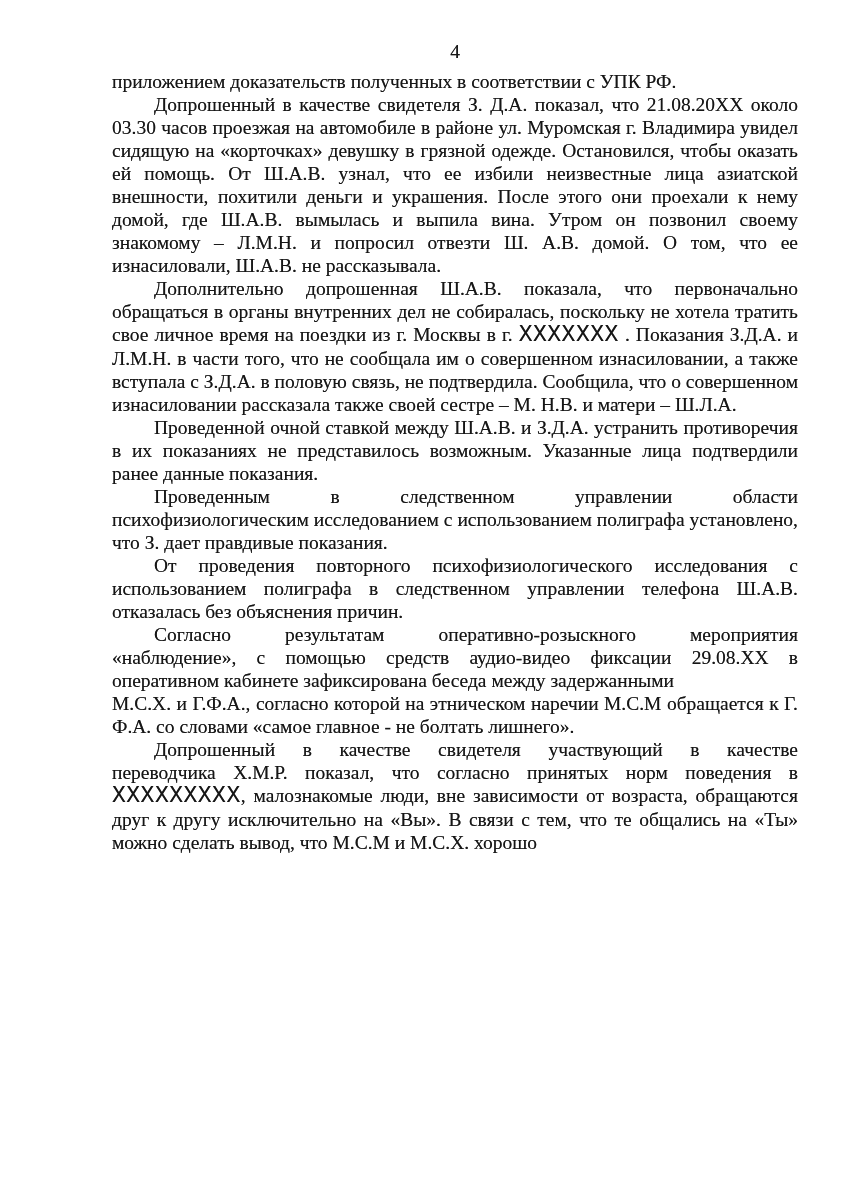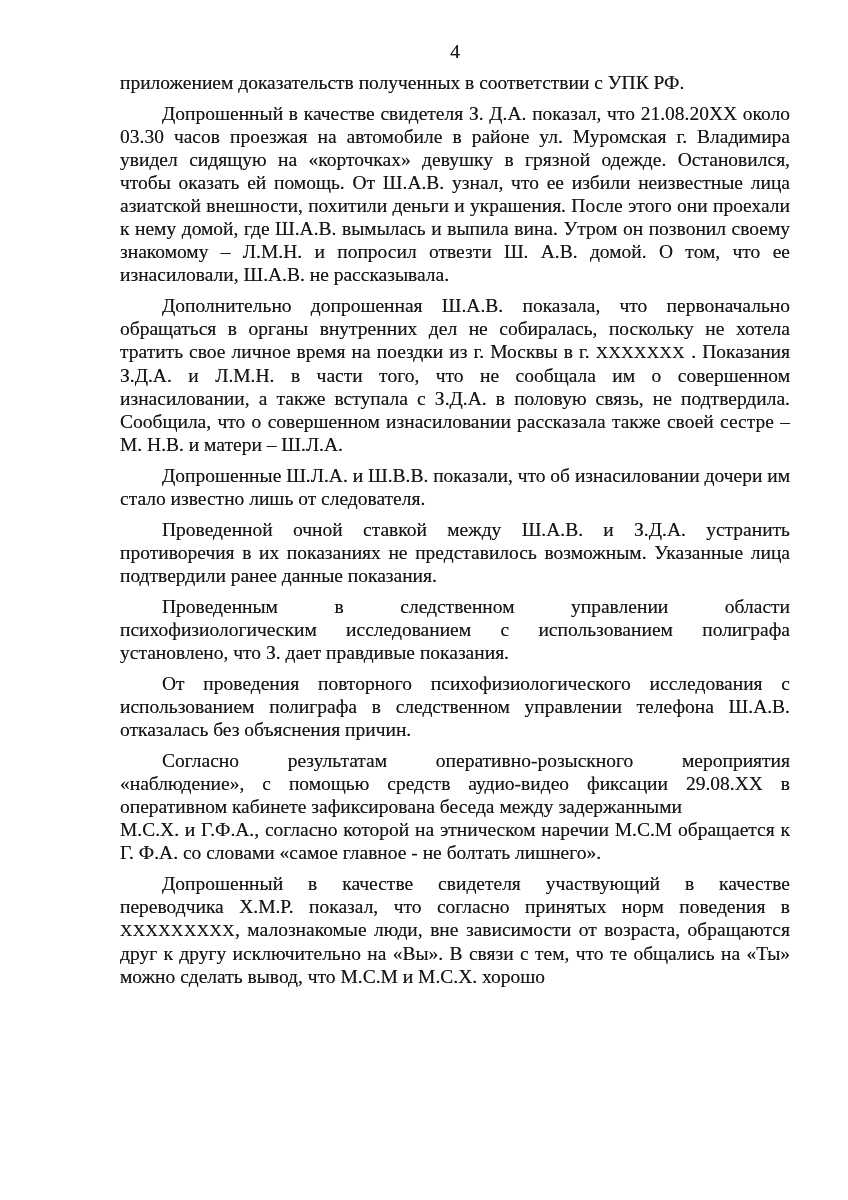--- a/index.html
+++ b/index.html
@@ -23,53 +23,53 @@
     font-size: 19.5px;
     line-height: 23px;
     color: #161616;
     text-align: justify;
     
     text-shadow: 0 0 0.5px rgba(0,0,0,0.55);
     hyphens: none;
     -webkit-hyphens: none;
   }
   p.para {
-    margin: 8px;
+    margin: 0;
     text-indent: 42px;
     white-space: pre-line; 
   }
   p.para.no-indent {
     text-indent: 0;
   }
   
   p.para.spread::first-line {
     word-spacing: 15px;
   }
   p.pagenum {
     text-align: center;
     text-indent: 0;
     margin: 0 0 7px 0;
   }
   .redacted {
-    font-size: 17px;
+    font-size: 23px;
     line-height: 23px;
     letter-spacing: 0.5px;
+    font-family: Liberation Mono, monospace;
   }
 </style>
 </head>
 <body>
 
 <div class="sheet">
   <div class="textblock">
     <p class="para pagenum">4</p>
     <div>
         <p class="para no-indent">приложением доказательств полученных в соответствии с УПК РФ.</p>
         <p class="para">Допрошенный в качестве свидетеля З. Д.А. показал, что 21.08.20ХХ около 03.30 часов проезжая на автомобиле в районе ул. Муромская г. Владимира увидел сидящую на «корточках» девушку в грязной одежде. Остановился, чтобы оказать ей помощь. От Ш.А.В. узнал, что ее избили неизвестные лица азиатской внешности, похитили деньги и украшения. После этого они проехали к нему домой, где Ш.А.В. вымылась и выпила вина. Утром он позвонил своему знакомому – Л.М.Н. и попросил отвезти Ш. А.В. домой. О том, что ее изнасиловали, Ш.А.В. не рассказывала.</p>
         <p class="para">Дополнительно допрошенная Ш.А.В. показала, что первоначально обращаться в органы внутренних дел не собиралась, поскольку не хотела тратить свое личное время на поездки из г. Москвы в г. <span class="redacted">ХХХХХХХ</span> . Показания З.Д.А. и Л.М.Н. в части того, что не сообщала им о совершенном изнасиловании, а также вступала с З.Д.А. в половую связь, не подтвердила. Сообщила, что о совершенном изнасиловании рассказала также своей сестре – М. Н.В. и матери – Ш.Л.А.</p>
-        <p class="para">Допрошенные Ш.Л.А. и Ш.В.В. показали, что об изнасиловании дочери им стало известно лишь от следователя.</p>
         <p class="para">Проведенной очной ставкой между Ш.А.В. и З.Д.А. устранить противоречия в их показаниях не представилось возможным. Указанные лица подтвердили ранее данные показания.</p>
         <p class="para spread">Проведенным в следственном управлении области психофизиологическим исследованием с использованием полиграфа установлено, что З. дает правдивые показания.</p>
         <p class="para">От проведения повторного психофизиологического исследования с использованием полиграфа в следственном управлении телефона Ш.А.В. отказалась без объяснения причин.</p>
         <p class="para spread">Согласно результатам оперативно-розыскного мероприятия «наблюдение», с помощью средств аудио-видео фиксации 29.08.ХХ в оперативном кабинете зафиксирована беседа между задержанными
 М.С.Х. и Г.Ф.А., согласно которой на этническом наречии М.С.М обращается к Г. Ф.А. со словами «самое главное - не болтать лишнего».</p>
         <p class="para spread">Допрошенный в качестве свидетеля участвующий в качестве переводчика Х.М.Р. показал, что согласно принятых норм поведения в <span class="redacted">ХХХХХХХХХ</span>, малознакомые люди, вне зависимости от возраста, обращаются друг к другу исключительно на «Вы». В связи с тем, что те общались на «Ты» можно сделать вывод, что М.С.М и М.С.Х. хорошо</p>
       </div>
   </div>
 </div>
 

